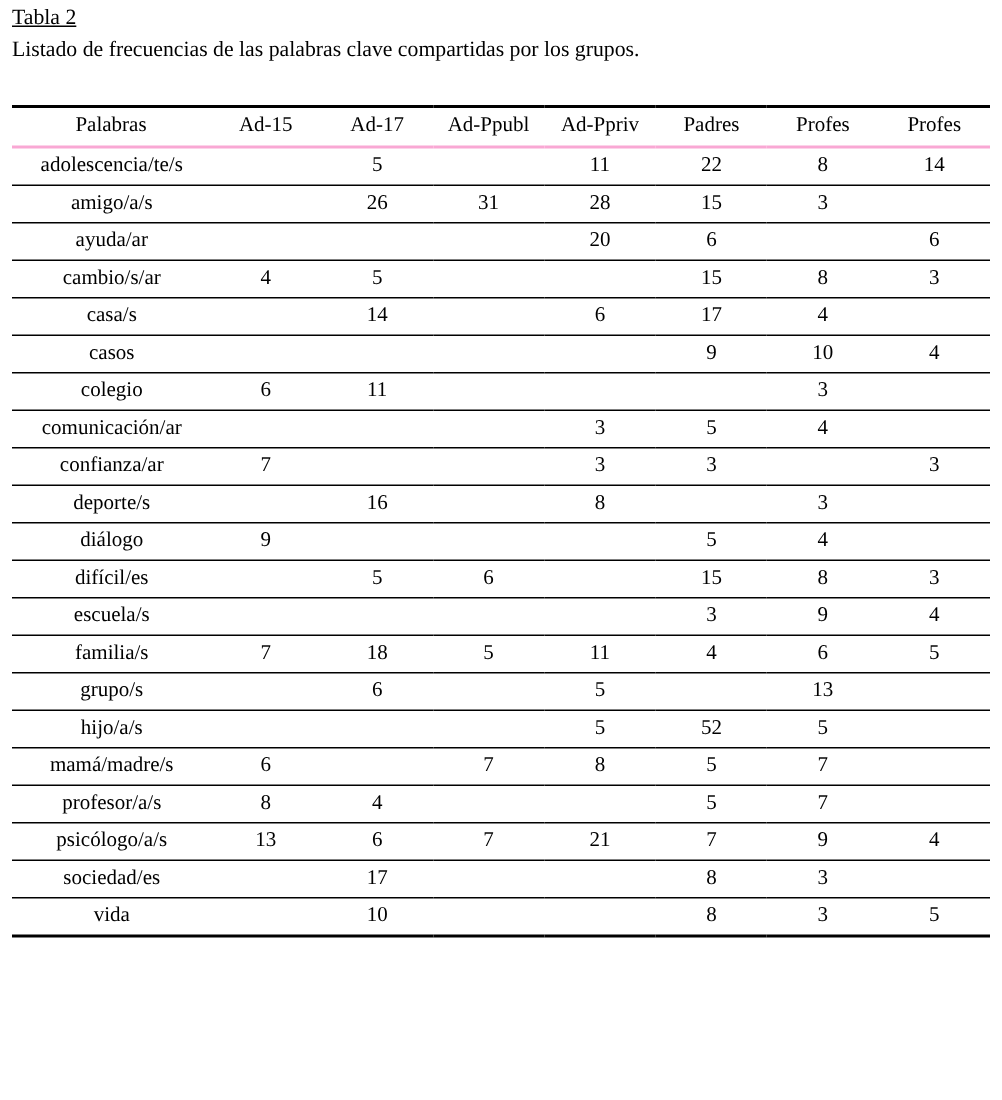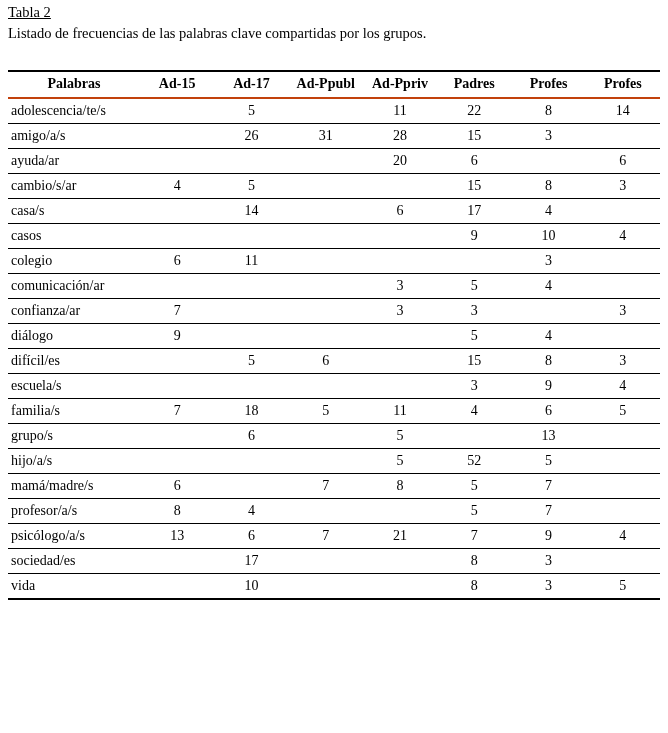--- a/index.html
+++ b/index.html
@@ -34,38 +34,38 @@
     width: 652px;
     table-layout: fixed;
     border-collapse: collapse;
     margin-top: 27px;
     border-top: 2px solid #000;
     border-bottom: 2px solid #000;
   }
   table.freq-table col.col-word { width: 132px; }
   table.freq-table th {
     font-size: 14px;
-    font-weight: bold;
+    font-weight: normal;
     text-align: center;
     padding: 4px 2px 5px 2px;
-    border-bottom: 2px solid #c2410c;
+    border-bottom: 2px solid #f9a8d4;
     white-space: nowrap;
     overflow: hidden;
   }
   table.freq-table td {
     font-size: 14px;
     text-align: center;
     padding: 3px 2px 4px 2px;
     height: 17px;
     border-bottom: 1px solid #000;
     white-space: nowrap;
     overflow: hidden;
   }
   table.freq-table td.word-cell {
-    text-align: left;
+    text-align: center;
     padding-left: 3px;
   }
   table.freq-table tbody tr:last-child td {
     border-bottom: none;
   }
 </style>
 </head>
 <body>
 
 <div class="page">
@@ -180,20 +180,30 @@
           <td class="word-cell">confianza/ar</td>
           <td>7</td>
           <td></td>
           <td></td>
           <td>3</td>
           <td>3</td>
           <td></td>
           <td>3</td>
         </tr>
         <tr>
+          <td class="word-cell">deporte/s</td>
+          <td></td>
+          <td>16</td>
+          <td></td>
+          <td>8</td>
+          <td></td>
+          <td>3</td>
+          <td></td>
+        </tr>
+        <tr>
           <td class="word-cell">diálogo</td>
           <td>9</td>
           <td></td>
           <td></td>
           <td></td>
           <td>5</td>
           <td>4</td>
           <td></td>
         </tr>
         <tr>

